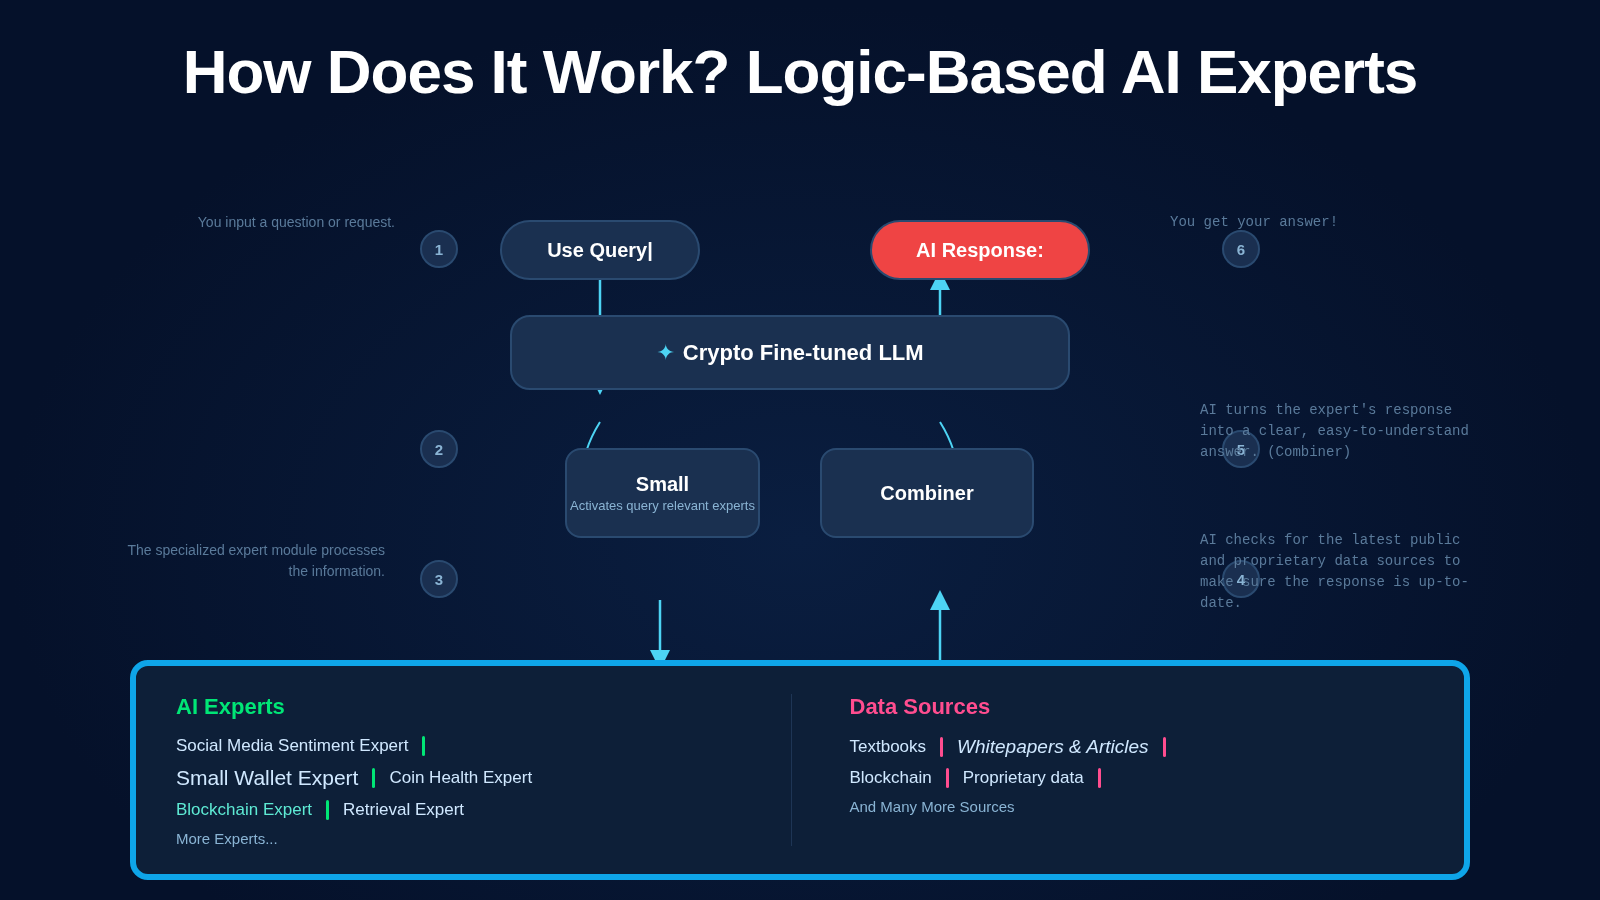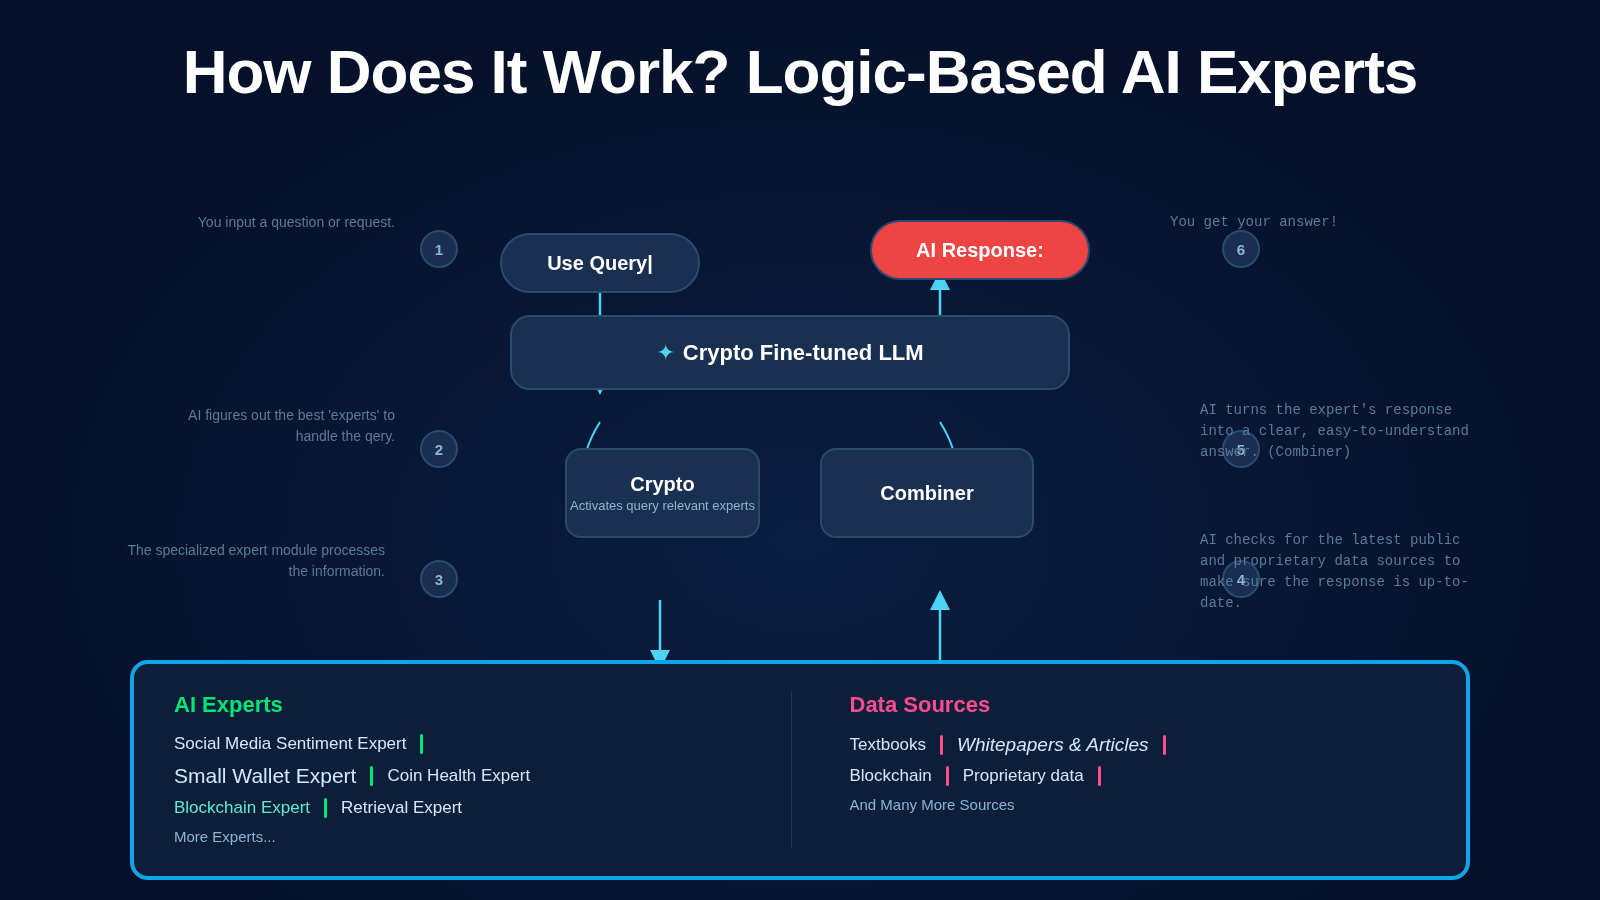--- a/index.html
+++ b/index.html
@@ -295,51 +295,50 @@
         <span>4</span>
       </div>
     <div class="step-circle step5">
         <span>5</span>
       </div>
     <div class="step-circle step6">
         <span>6</span>
       </div>
 
     <div class="annotation ann1">You input a question or request.</div>
-    <div class="annotation ann2">AI figures out the best 'experts' to handle the qery.</div>
     <div class="annotation ann3">The specialized expert module processes the information.</div>
     <div class="annotation right ann4">AI checks for the latest public and proprietary data sources to make sure the response is up-to-date.</div>
     <div class="annotation right ann5">AI turns the expert's response into a clear, easy-to-understand answer. (Combiner)</div>
     <div class="annotation right ann6">You get your answer!</div>
 
-    <div class="node node-use-query" style="position:absolute; left:500px; top:50px; width:200px; height:60px; border-radius:30px; background:#1a3050; border:2px solid #2a4a70; display:flex; align-items:center; justify-content:center;margin-top:13px;">
+    <div class="node node-use-query" style="position:absolute; left:500px; top:50px; width:200px; height:60px; border-radius:30px; background:#1a3050; border:2px solid #2a4a70; display:flex; align-items:center; justify-content:center;">
       <span class="node-title" style="font-size:20px; color:#fff; font-weight:700;">Use Query|</span>
     </div>
 
     <div class="node node-ai-response" style="position:absolute; left:870px; top:50px; width:220px; height:60px; border-radius:30px; background:#ef4444; border:2px solid #2a4a70; display:flex; align-items:center; justify-content:center;">
       <span class="node-title" style="font-size:20px; color:#fff; font-weight:700;">AI Response:</span>
     </div>
 
     <div class="node node-llm" style="position:absolute; left:510px; top:145px; width:560px; height:75px; border-radius:20px; background:#1a3050; border:2px solid #2a4a70; display:flex; align-items:center; justify-content:center;">
       <div class="node-llm-inner">
         <span class="spark-icon">✦</span>
         <span class="node-title" style="font-size:22px;">Crypto Fine-tuned LLM</span>
       </div>
     </div>
 
     <div class="node node-router" style="position:absolute; left:565px; top:278px; width:195px; height:90px; border-radius:16px; background:#1a3050; border:2px solid #2a4a70; display:flex; flex-direction:column; align-items:center; justify-content:center;">
-      <span class="node-title">Crypto</span>
+      <span class="node-title">Small</span>
       <span class="node-subtitle">Activates query relevant experts</span>
     </div>
 
     <div class="node node-combiner" style="position:absolute; left:820px; top:278px; width:214px; height:90px; border-radius:16px; background:#1a3050; border:2px solid #2a4a70; display:flex; align-items:center; justify-content:center;">
       <span class="node-title">Combiner</span>
     </div>
 
-    <div class="bottom-panel" style="position:absolute; bottom:20px; left:130px; right:130px; height:220px; background:#0d1f38; border:4px solid #0ea5e9; border-radius:18px; display:flex; padding:28px 40px; gap:18px;">
+    <div class="bottom-panel" style="position:absolute; bottom:20px; left:130px; right:130px; height:220px; background:#0d1f38; border:6px solid #0ea5e9; border-radius:18px; display:flex; padding:28px 40px; gap:18px;">
 
       <div class="panel-left" style="flex:1; border-right:1px solid #1e3555; padding-right:40px;">
         <div class="panel-heading green">AI Experts</div>
 
         <div class="panel-row">
           <span style="color:#d0e8ff; font-size:17px;">Social Media Sentiment Expert</span>
           <div class="panel-divider green-div"></div>
         </div>
 
         <div class="panel-row">

